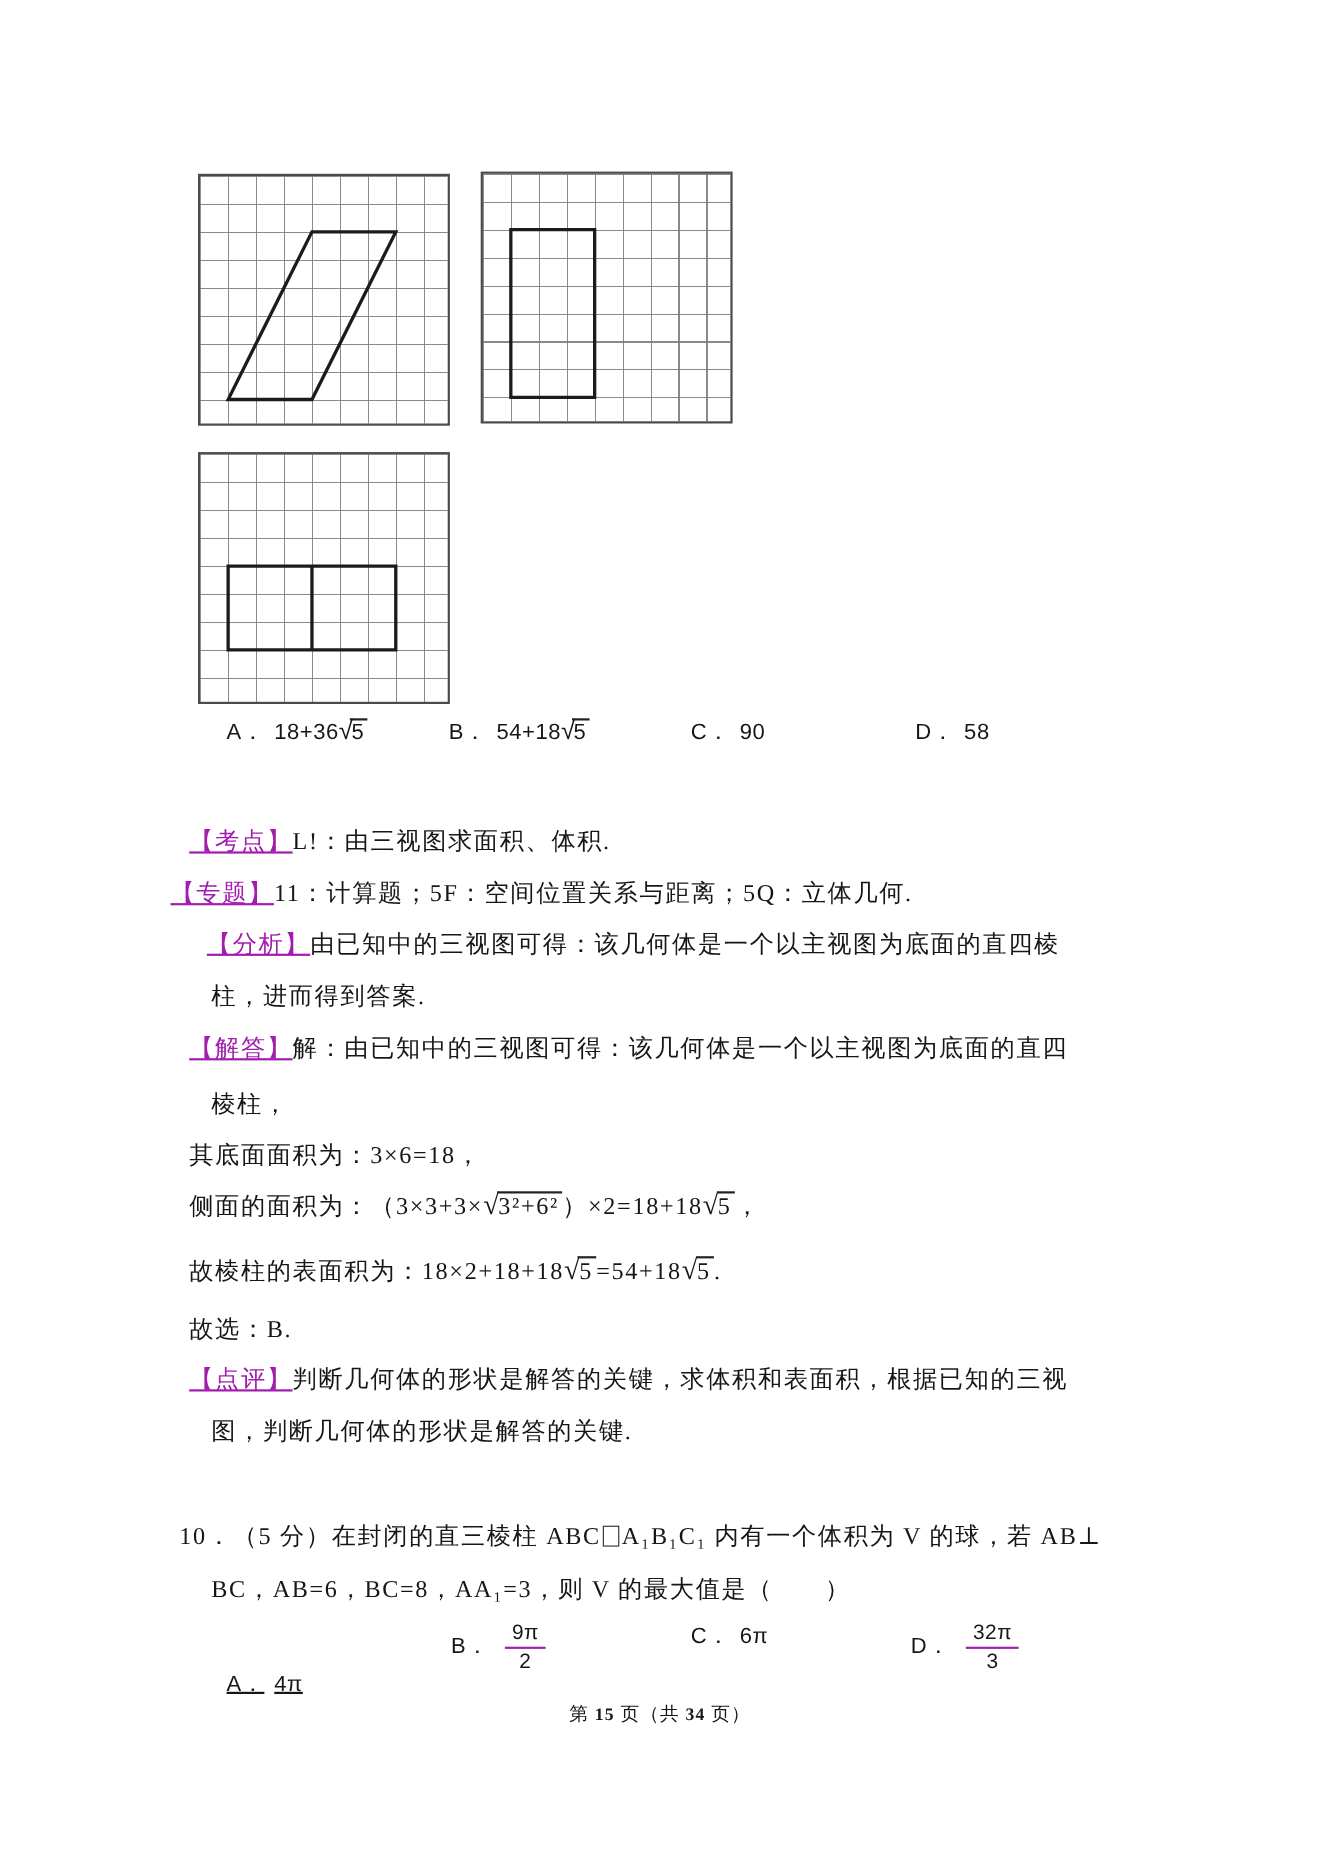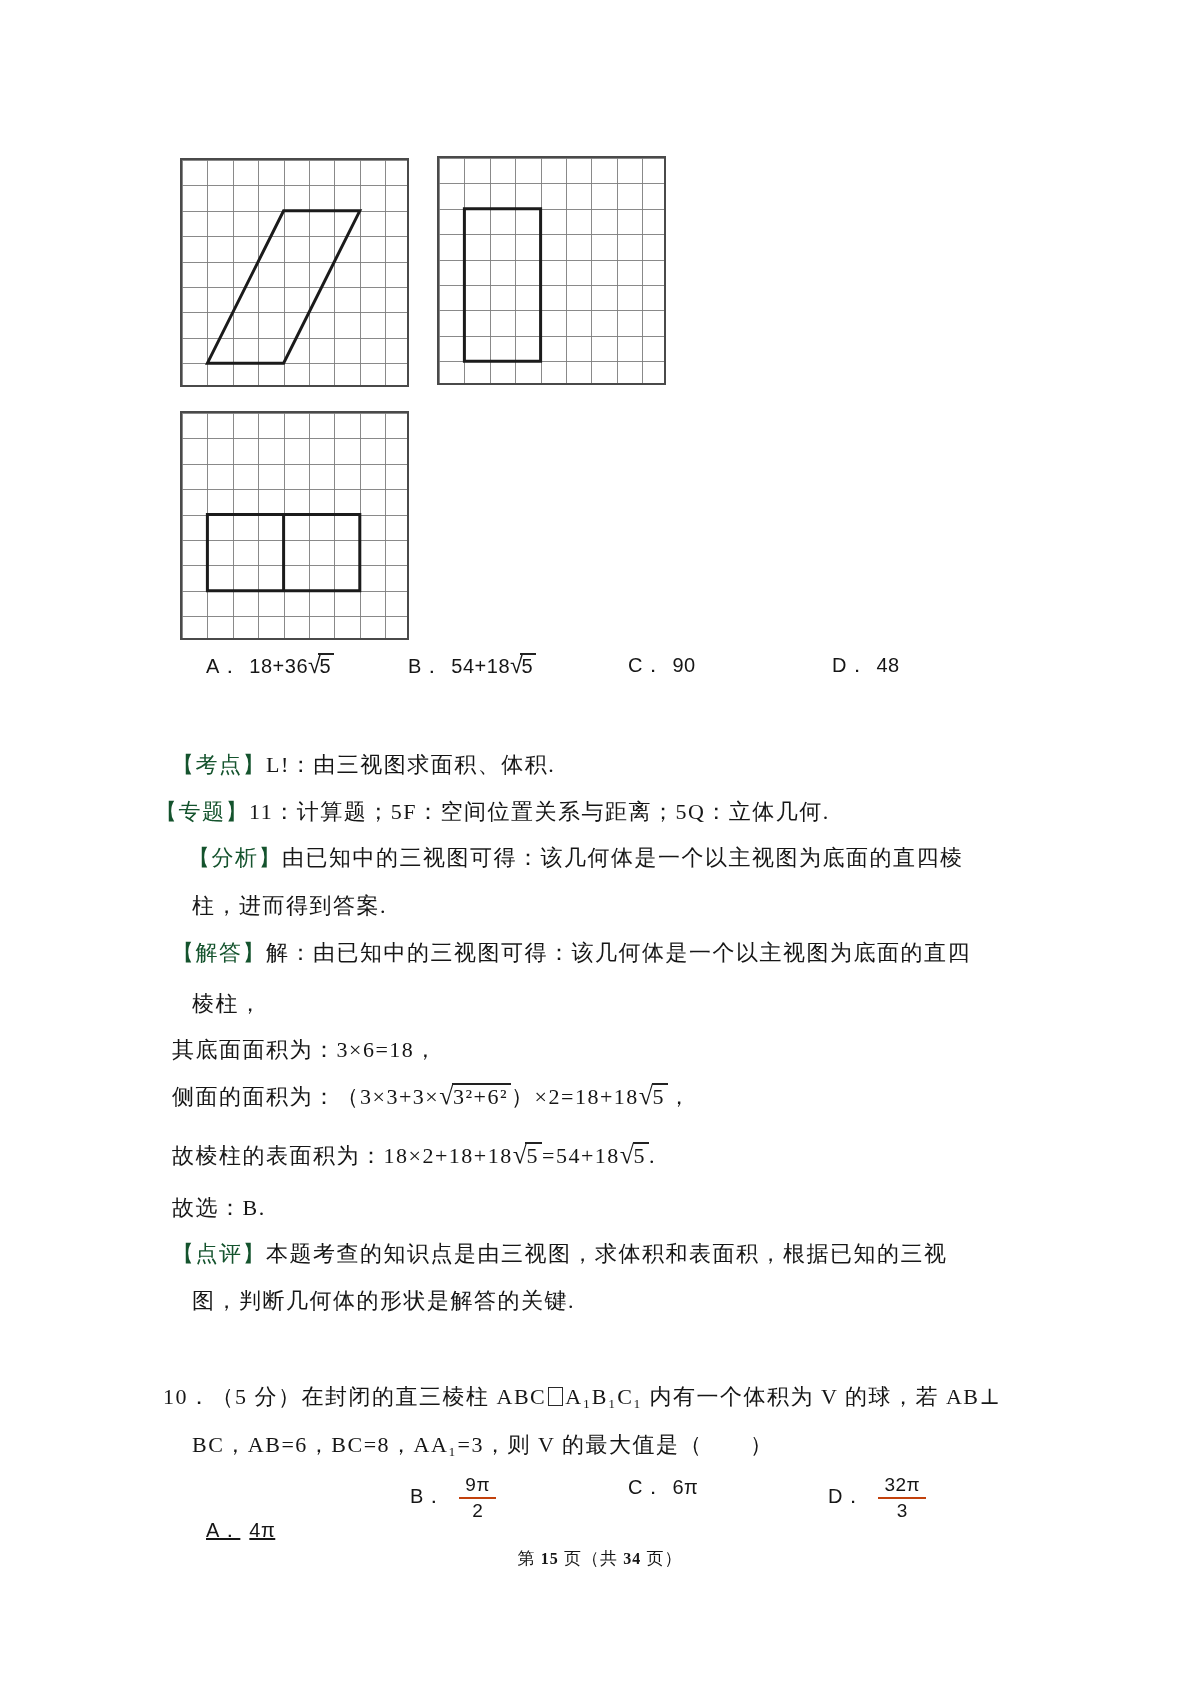--- a/index.html
+++ b/index.html
@@ -16,33 +16,33 @@
   }
   .g1{left:180px;top:158px;width:229px;height:229px;}
   .g2{left:437px;top:156px;width:229px;height:229px;}
   .g3{left:180px;top:411px;width:229px;height:229px;}
   .grid svg{position:absolute;left:0;top:0;}
   .shape{fill:none;stroke:#1b1b1b;stroke-width:3;stroke-linejoin:miter;}
   
   .line{
     position:absolute;white-space:nowrap;font-size:22px;letter-spacing:1.5px;line-height:30px;
   }
-  .tag{color:#14532d;}
+  .tag{color:#a21caf;text-decoration:underline;}
   .opt{
     position:absolute;white-space:nowrap;font-size:20px;letter-spacing:.5px;
     font-family:"Liberation Sans","DejaVu Sans",sans-serif;
   }
   .opt .lbl{margin-right:9px;}
   
   .sqrt{display:inline-block;white-space:nowrap;}
   .rsign{font-size:1.18em;}
   .ovl{display:inline-block;border-top:2px solid #222;padding:0 3px 0 1px;margin-left:-3px;line-height:1.1;}
   
   .frac{display:inline-block;vertical-align:middle;text-align:center;line-height:1.15;font-size:19px;margin-left:6px;}
-  .frac .num{display:block;border-bottom:2px solid #c2410c;padding:0 6px 1px 6px;}
+  .frac .num{display:block;border-bottom:2px solid #a21caf;padding:0 6px 1px 6px;}
   .frac .den{display:block;padding-top:1px;}
   
   .tofu{display:inline-block;width:13px;height:17px;border:1.5px solid #2a2a2a;vertical-align:-2px;margin:0 2px;}
   .footer{
     position:absolute;left:0;right:0;top:1547px;text-align:center;font-size:17px;letter-spacing:1px;
   }
   .footer b{font-family:Liberation Serif, serif;font-size:16px;}
 </style>
 </head>
 <body>
@@ -69,21 +69,21 @@
   <div class="opt" style="left:206px;top:652px;">
     <span class="lbl">A．</span><span>18+36</span><span class="sqrt"><span class="rsign">√</span><span class="ovl">5</span></span>
   </div>
   <div class="opt" style="left:408px;top:652px;">
     <span class="lbl">B．</span><span>54+18</span><span class="sqrt"><span class="rsign">√</span><span class="ovl">5</span></span>
   </div>
   <div class="opt" style="left:628px;top:652px;">
     <span class="lbl">C．</span><span>90</span>
   </div>
   <div class="opt" style="left:832px;top:652px;">
-    <span class="lbl">D．</span><span>48</span>
+    <span class="lbl">D．</span><span>58</span>
   </div>
 
   <div class="line" style="left:172px;top:750px;">
     <span class="tag">【考点】</span><span>L!：由三视图求面积、体积.</span>
   </div>
   <div class="line" style="left:155px;top:797px;">
     <span class="tag">【专题】</span><span>11：计算题；5F：空间位置关系与距离；5Q：立体几何.</span>
   </div>
   <div class="line" style="left:188px;top:843px;">
     <span class="tag">【分析】</span><span>由已知中的三视图可得：该几何体是一个以主视图为底面的直四棱</span>
@@ -103,21 +103,21 @@
   <div class="line" style="left:172px;top:1081px;">
     <span>侧面的面积为：（3×3+3×</span><span class="sqrt"><span class="rsign">√</span><span class="ovl">3²+6²</span></span><span>）×2=18+18</span><span class="sqrt"><span class="rsign">√</span><span class="ovl">5</span></span><span>，</span>
   </div>
   <div class="line" style="left:172px;top:1140px;">
     <span>故棱柱的表面积为：18×2+18+18</span><span class="sqrt"><span class="rsign">√</span><span class="ovl">5</span></span><span>=54+18</span><span class="sqrt"><span class="rsign">√</span><span class="ovl">5</span></span><span>.</span>
   </div>
   <div class="line" style="left:172px;top:1193px;">
     <span>故选：B.</span>
   </div>
   <div class="line" style="left:172px;top:1239px;">
-    <span class="tag">【点评】</span><span>本题考查的知识点是由三视图，求体积和表面积，根据已知的三视</span>
+    <span class="tag">【点评】</span><span>判断几何体的形状是解答的关键，求体积和表面积，根据已知的三视</span>
   </div>
   <div class="line" style="left:192px;top:1286px;">
     <span>图，判断几何体的形状是解答的关键.</span>
   </div>
 
   <div class="line" style="left:163px;top:1382px;">
     <span>10．（5 分）在封闭的直三棱柱 ABC</span><span class="tofu"></span><span>A₁B₁C₁ 内有一个体积为 V 的球，若 AB⊥</span>
   </div>
   <div class="line" style="left:192px;top:1430px;">
     <span>BC，AB=6，BC=8，AA₁=3，则 V 的最大值是（　　）</span>

